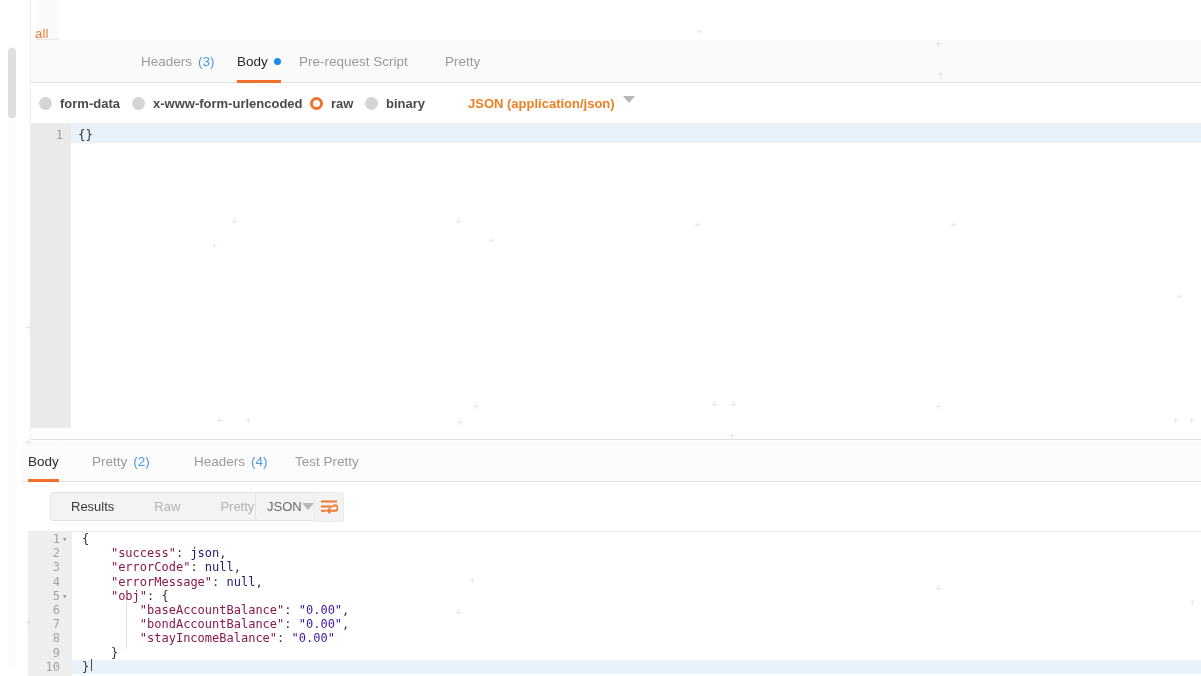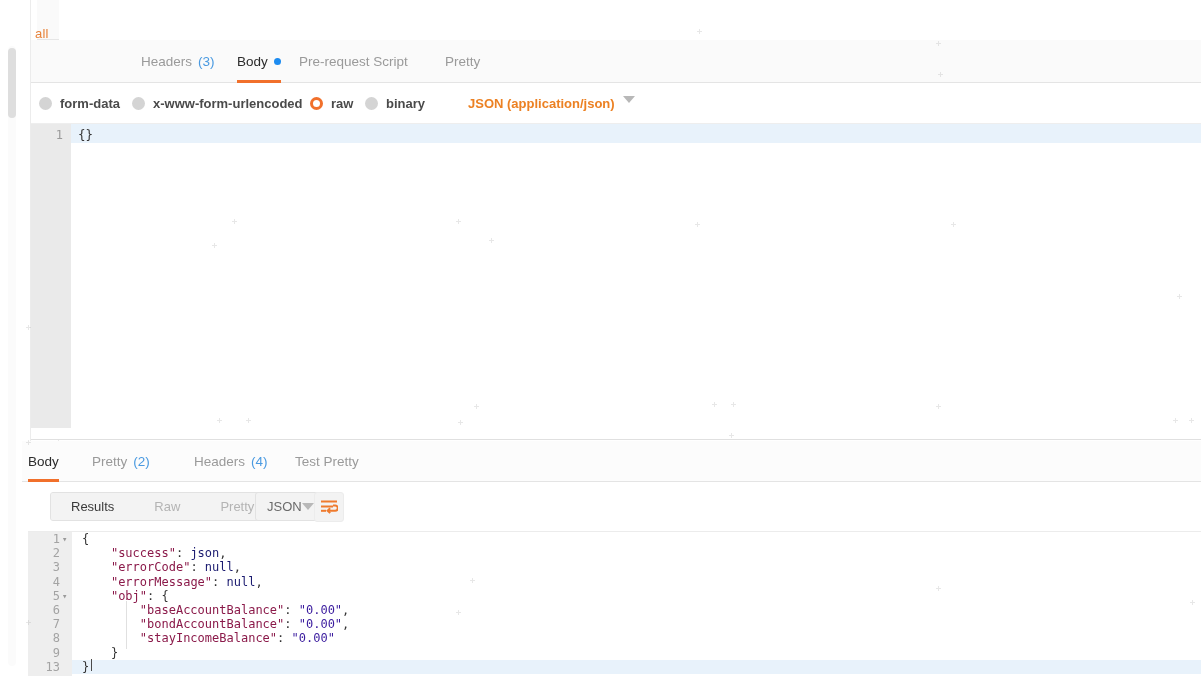--- a/index.html
+++ b/index.html
@@ -548,21 +548,21 @@
     <div class="resp-lines" id="resp-lines">
         <div class="rline"><span class="num">1</span><span class="fold">▾</span><span class="txt"><span class="p">{</span></span></div>
         <div class="rline"><span class="num">2</span><span class="txt"><span class="p">    </span><span class="k">"success"</span><span class="p">: </span><span class="v-kw">json</span><span class="p">,</span></span></div>
         <div class="rline"><span class="num">3</span><span class="txt"><span class="p">    </span><span class="k">"errorCode"</span><span class="p">: </span><span class="v-kw">null</span><span class="p">,</span></span></div>
         <div class="rline"><span class="num">4</span><span class="txt"><span class="p">    </span><span class="k">"errorMessage"</span><span class="p">: </span><span class="v-kw">null</span><span class="p">,</span></span></div>
         <div class="rline"><span class="num">5</span><span class="fold">▾</span><span class="txt"><span class="p">    </span><span class="k">"obj"</span><span class="p">: {</span></span></div>
         <div class="rline"><span class="num">6</span><span class="txt"><span class="p">        </span><span class="k">"baseAccountBalance"</span><span class="p">: </span><span class="v-str">"0.00"</span><span class="p">,</span></span></div>
         <div class="rline"><span class="num">7</span><span class="txt"><span class="p">        </span><span class="k">"bondAccountBalance"</span><span class="p">: </span><span class="v-str">"0.00"</span><span class="p">,</span></span></div>
         <div class="rline"><span class="num">8</span><span class="txt"><span class="p">        </span><span class="k">"stayIncomeBalance"</span><span class="p">: </span><span class="v-str">"0.00"</span></span></div>
         <div class="rline"><span class="num">9</span><span class="txt"><span class="p">    </span><span class="p">}</span></span></div>
-        <div class="rline hl"><span class="bg"></span><span class="num">13</span><span class="txt"><span class="p">}</span></span></div>
+        <div class="rline hl"><span class="bg"></span><span class="num">10</span><span class="txt"><span class="p">}</span></span></div>
       </div>
   </div>
   <div class="foldline"></div>
   <div class="resp-caret"></div>
 
   <div class="speck" style="left:697px; top:29px;"></div>
   <div class="speck" style="left:936px; top:41px;"></div>
   <div class="speck" style="left:938px; top:72px;"></div>
   <div class="speck" style="left:232px; top:219px;"></div>
   <div class="speck" style="left:456px; top:219px;"></div>

